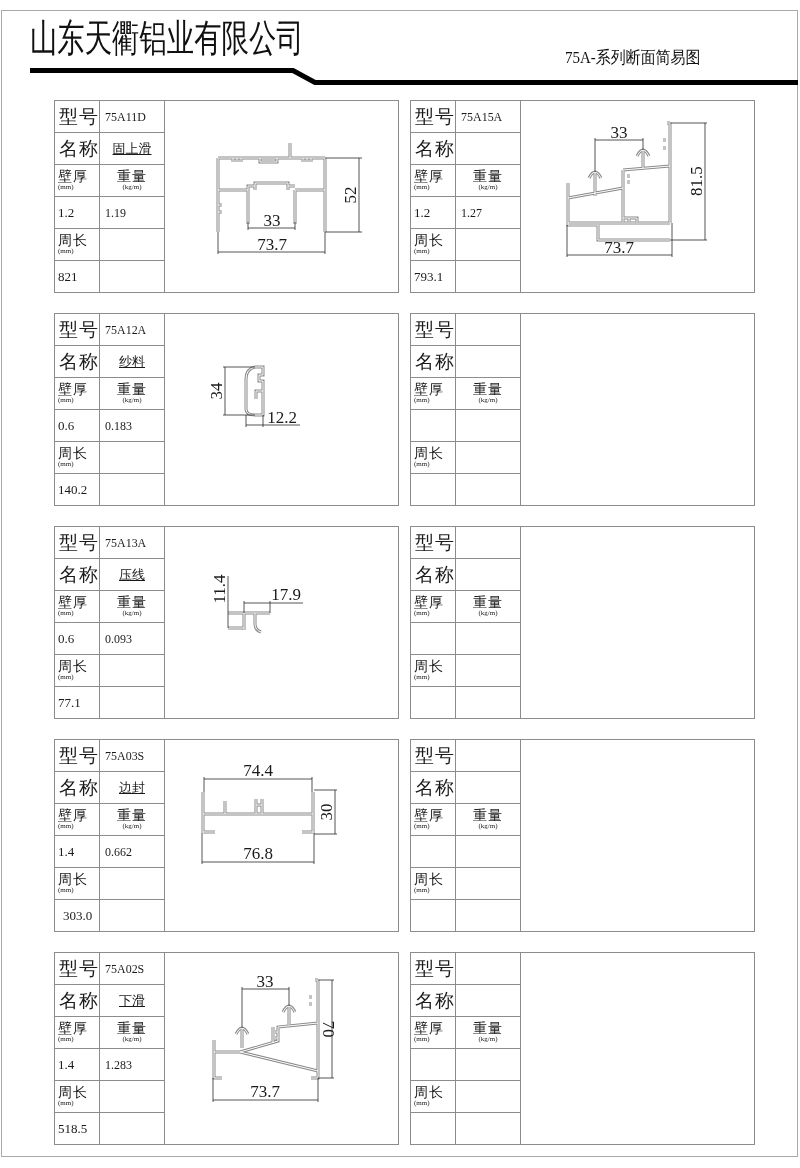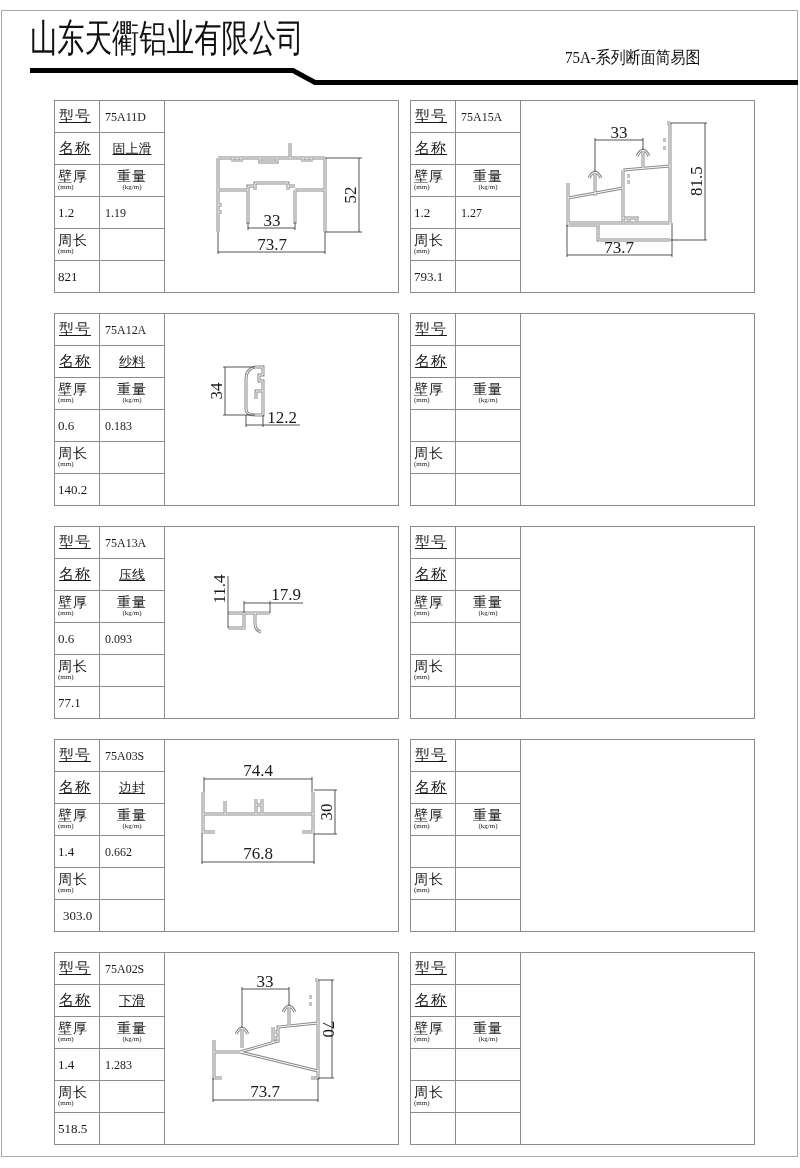--- a/index.html
+++ b/index.html
@@ -12,21 +12,21 @@
              transform:scaleX(0.72); transform-origin:left top; color:#111; font-weight:normal; }
   .subtitle { position:absolute; left:565px; top:47px; font-size:17px; line-height:22px;
               white-space:nowrap; transform:scaleX(0.88); transform-origin:left top; color:#111; }
   .rule { position:absolute; left:0; top:0; width:800px; height:100px; pointer-events:none; }
 
   .card { position:absolute; width:334px; height:193px; }
   .card table { position:absolute; left:0; top:0; width:334px; height:193px;
                 border-collapse:collapse; table-layout:fixed; }
   .card td { border:1px solid #8c8c8c; padding:0; vertical-align:middle; height:31px; }
   .c1 { width:40px; } .c2 { width:59px; } .c3 { width:233px; }
-  .lbl { font-size:15px; letter-spacing:1px; padding-left:4px !important; white-space:nowrap;text-decoration:underline; }
+  .lbl { font-size:19px; letter-spacing:1px; padding-left:4px !important; white-space:nowrap; }
   .lbl2 { text-align:center; line-height:13px; }
   .lbl2 .main { display:block; font-size:14px; letter-spacing:1px; }
   .lbl2 .unit { display:block; font-size:7px; line-height:8px;font-family:Liberation Serif, serif; }
   .lblw { text-align:left; padding-left:3px !important; }
   .val { font-size:13px; padding-left:5px !important; white-space:nowrap;
          transform:scaleX(0.92); transform-origin:left center; }
   .val-l { font-size:13px; padding-left:3px !important; white-space:nowrap; }
   .val-center { text-align:center; font-size:13px;text-decoration:underline; }
   .drawing { position:absolute; left:101px; top:0; width:233px; height:193px; }
   .dim { stroke:#2a2a2a; stroke-width:0.8; fill:none; }

